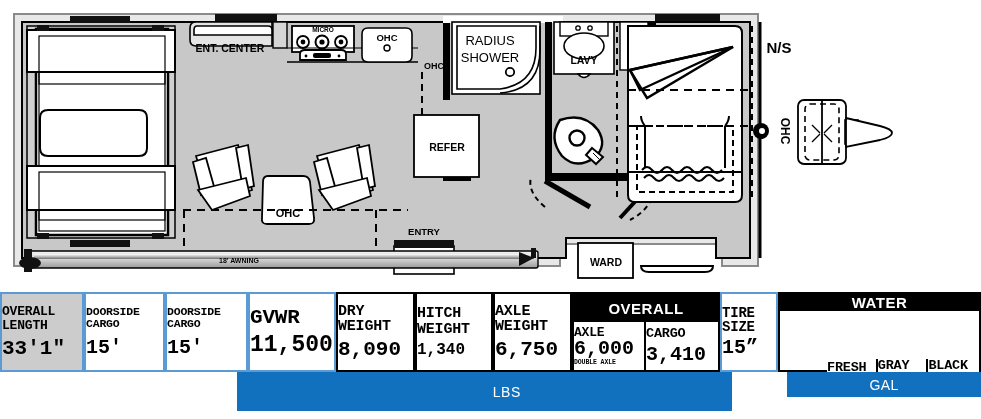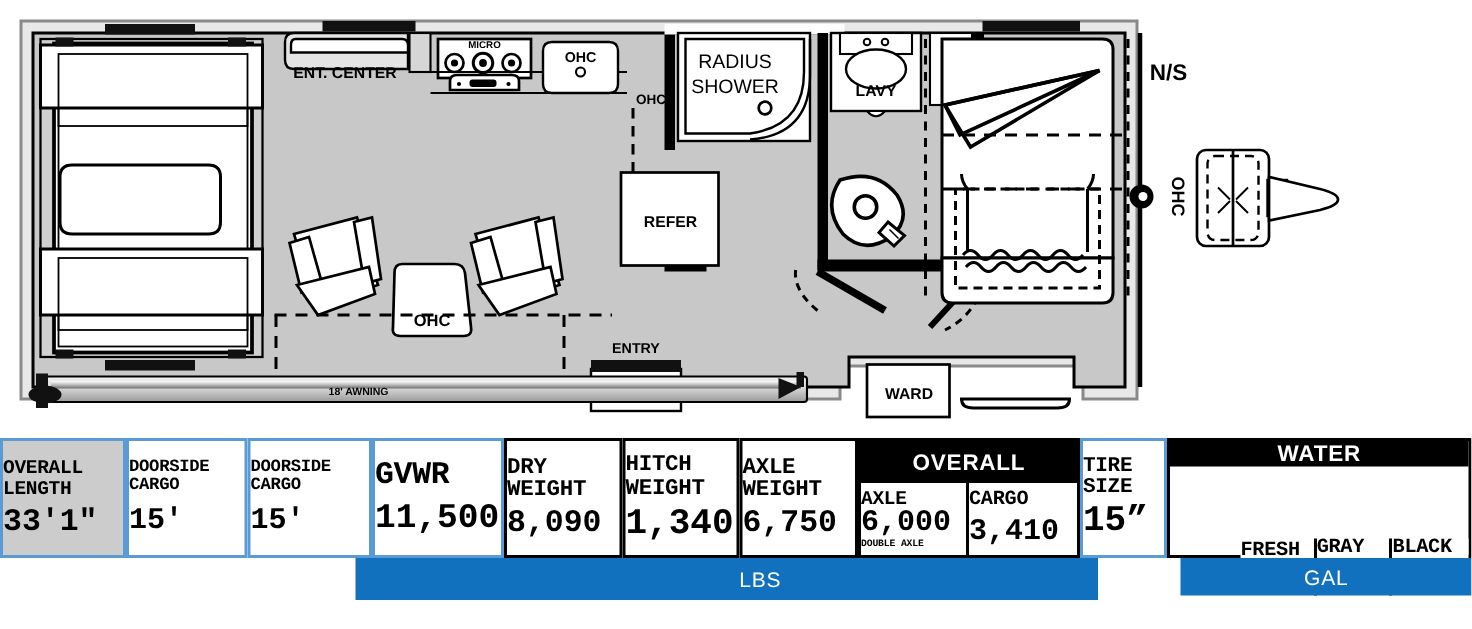--- a/index.html
+++ b/index.html
@@ -270,21 +270,21 @@
 
       <div class="cell bblack" style="width:79px;height:80px;">
         <div class="hd" style="font-size:15px;">DRY</div>
         <div class="hd" style="font-size:15px;">WEIGHT</div>
         <div class="vl" style="font-size:21px;margin-top:5px;">8,090</div>
       </div>
 
       <div class="cell bblack" style="width:78px;height:80px;">
         <div class="hd" style="font-size:15px;">HITCH</div>
         <div class="hd" style="font-size:15px;">WEIGHT</div>
-        <div class="vl" style="font-size:24px;margin-top:5px;">1,340</div>
+        <div class="vl" style="font-size:16px;margin-top:5px;">1,340</div>
       </div>
 
       <div class="cell bblack" style="width:79px;height:80px;">
         <div class="hd" style="font-size:15px;">AXLE</div>
         <div class="hd" style="font-size:15px;">WEIGHT</div>
         <div class="vl" style="font-size:21px;margin-top:5px;">6,750</div>
       </div>
 
       <div style="width:148px;height:80px;box-sizing:border-box;border:2px solid #000;display:flex;flex-direction:column;">
         <div class="blkhdr" style="height:28px;font-size:15px;letter-spacing:.5px;">OVERALL</div>
@@ -297,21 +297,21 @@
           <div class="cell" style="width:50%;">
             <div class="hd" style="font-size:13.5px;">CARGO</div>
             <div class="vl" style="font-size:20px;margin-top:4px;">3,410</div>
           </div>
         </div>
       </div>
 
       <div class="cell bblue" style="width:58px;height:80px;">
         <div class="hd" style="font-size:14px;">TIRE</div>
         <div class="hd" style="font-size:14px;">SIZE</div>
-        <div class="vl" style="font-size:24px;margin-top:4px;">15”</div>
+        <div class="vl" style="font-size:20px;margin-top:4px;">15”</div>
       </div>
 
       <div style="width:203px;height:80px;box-sizing:border-box;border:2px solid #000;display:flex;flex-direction:column;gap:48px;">
         <div class="blkhdr" style="height:28px;font-size:15px;letter-spacing:.5px;">WATER</div>
         <div class="sub" style="flex:1;padding-left:47px;">
           <div class="cell" style="width:33.4%;border-right:2px solid #000;">
             <div class="hd" style="font-size:13.5px;">FRESH</div>
             <div class="vl" style="font-size:16px;margin-top:4px;">100</div>
           </div>
           <div class="cell" style="width:33.3%;border-right:2px solid #000;">
@@ -321,19 +321,19 @@
           <div class="cell" style="width:33.3%;">
             <div class="hd" style="font-size:13.5px;">BLACK</div>
             <div class="vl" style="font-size:20px;margin-top:4px;">40</div>
           </div>
         </div>
       </div>
     </div>
 
     <div class="specrow">
       <div style="width:248px;height:25px;"></div>
-      <div class="unitbar" style="width:472px;height:28px;background:#1271be;padding-left:45px;">LBS</div>
+      <div class="unitbar" style="width:472px;height:39px;background:#1271be;padding-left:45px;">LBS</div>
       <div style="width:58px;height:25px;"></div>
       <div class="unitbar" style="width:203px;height:25px;background:#1271be;">GAL</div>
     </div>
 
   </div>
 </div>
 
 </body></html>

